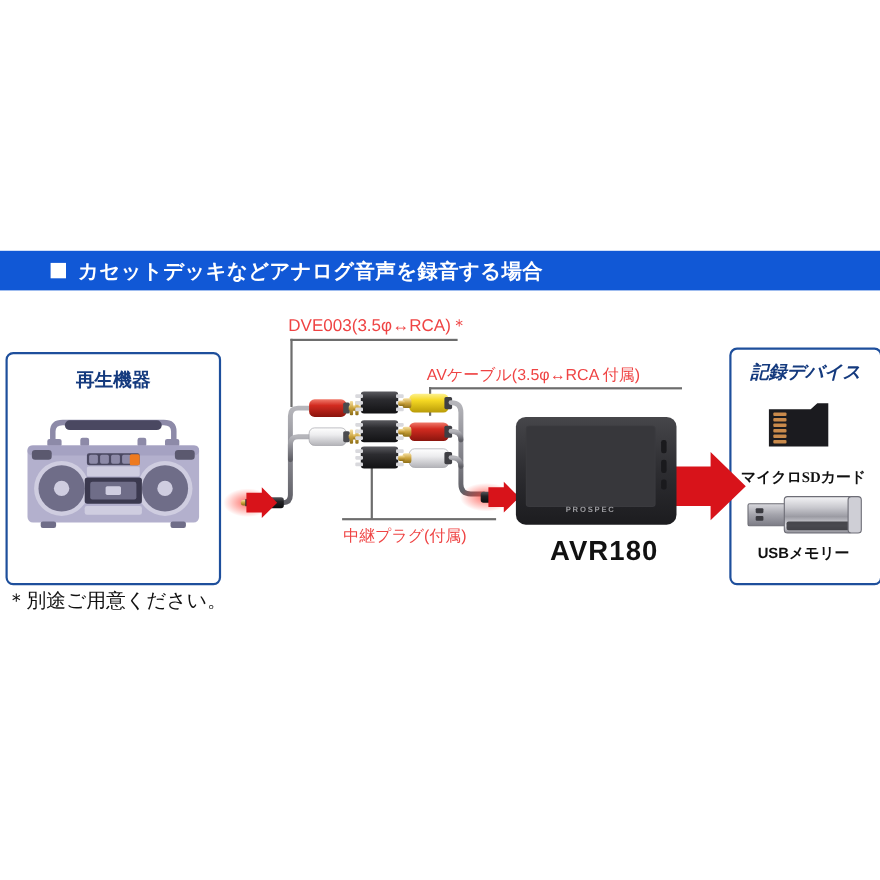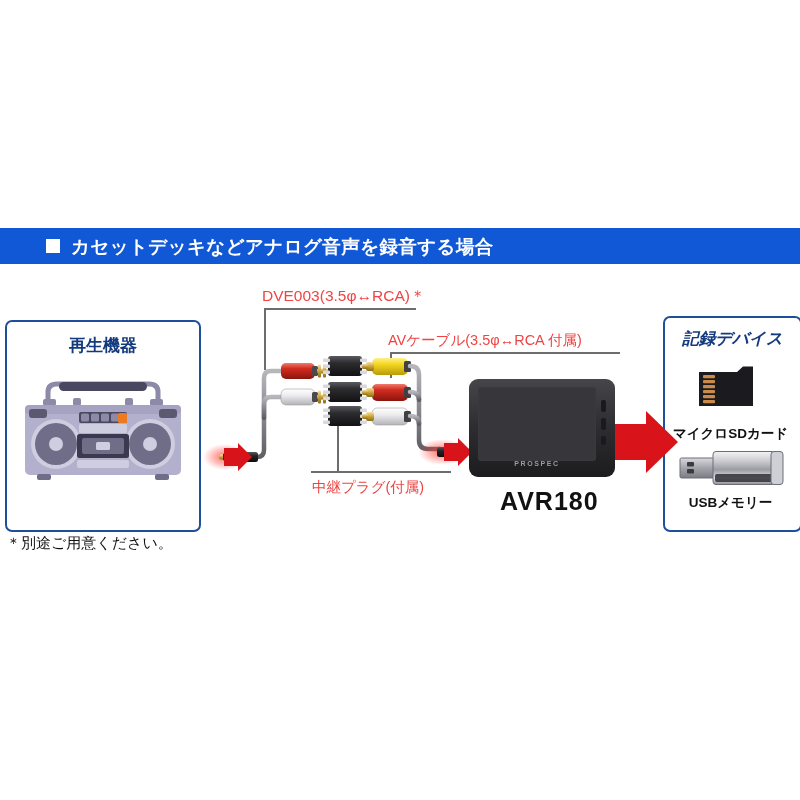--- a/index.html
+++ b/index.html
@@ -38,21 +38,21 @@
 
   
   .lbl{position:absolute;white-space:nowrap;color:#ef4444;}
 
   #lbl-dve{left:262px;top:286px;font-size:15.5px;}
   #lbl-av{left:388px;top:331px;font-size:14.5px;}
   #lbl-relay{left:312px;top:478px;font-size:14.5px;}
   #lbl-avr{left:500px;top:487px;font-size:25px;font-weight:bold;letter-spacing:1px;color:#111;}
   #lbl-microsd{left:676px;top:388px;font-size:13.5px;font-weight:bold;color:#111;}
   #lbl-usb{left:685px;top:457px;font-size:13.5px;font-weight:bold;color:#111;}
-  #note-left{left:6px;top:534px;font-size:15px;color:#111;}
+  #note-left{left:6px;top:534px;font-size:18px;color:#111;}
   #note-right{left:527px;top:537px;font-size:13.5px;color:#111;}
 
   
   .rule{position:absolute;background:#6d6d6d;}
 </style>
 </head>
 <body>
 
 <div id="diagram">
 
@@ -115,21 +115,21 @@
       <path d="M2 6 L40 6 L46 0.5 L56 0.5 L56 40 L2 40 Z" fill="#1b1b1f"></path>
       <g fill="#c98a4b">
         <rect x="6" y="9" width="12" height="3.2" rx="1"></rect>
         <rect x="6" y="14" width="12" height="3.2" rx="1"></rect>
         <rect x="6" y="19" width="12" height="3.2" rx="1"></rect>
         <rect x="6" y="24" width="12" height="3.2" rx="1"></rect>
         <rect x="6" y="29" width="12" height="3.2" rx="1"></rect>
         <rect x="6" y="34" width="12" height="3.2" rx="1"></rect>
       </g>
     </svg>
-    <div class="lbl" id="lbl-microsd" style="left:-2px;top:107px;width:135px;text-align:center;">マイクロSDカード</div>
+    <div class="lbl" id="lbl-microsd" style="left:-2px;top:107px;width:135px;text-align:center;font-family:Liberation Serif, serif;">マイクロSDカード</div>
 
     <svg style="position:absolute;left:14px;top:130px;" width="106" height="40" viewBox="0 0 106 40">
       <defs>
         <linearGradient id="gUsbBody" x1="0" y1="0" x2="0" y2="1">
           <stop offset="0" stop-color="#f4f4f6"></stop>
           <stop offset="0.30" stop-color="#c9c9cf"></stop>
           <stop offset="0.55" stop-color="#9b9ba3"></stop>
           <stop offset="0.80" stop-color="#dedee3"></stop>
           <stop offset="1" stop-color="#8e8e96"></stop>
         </linearGradient>

